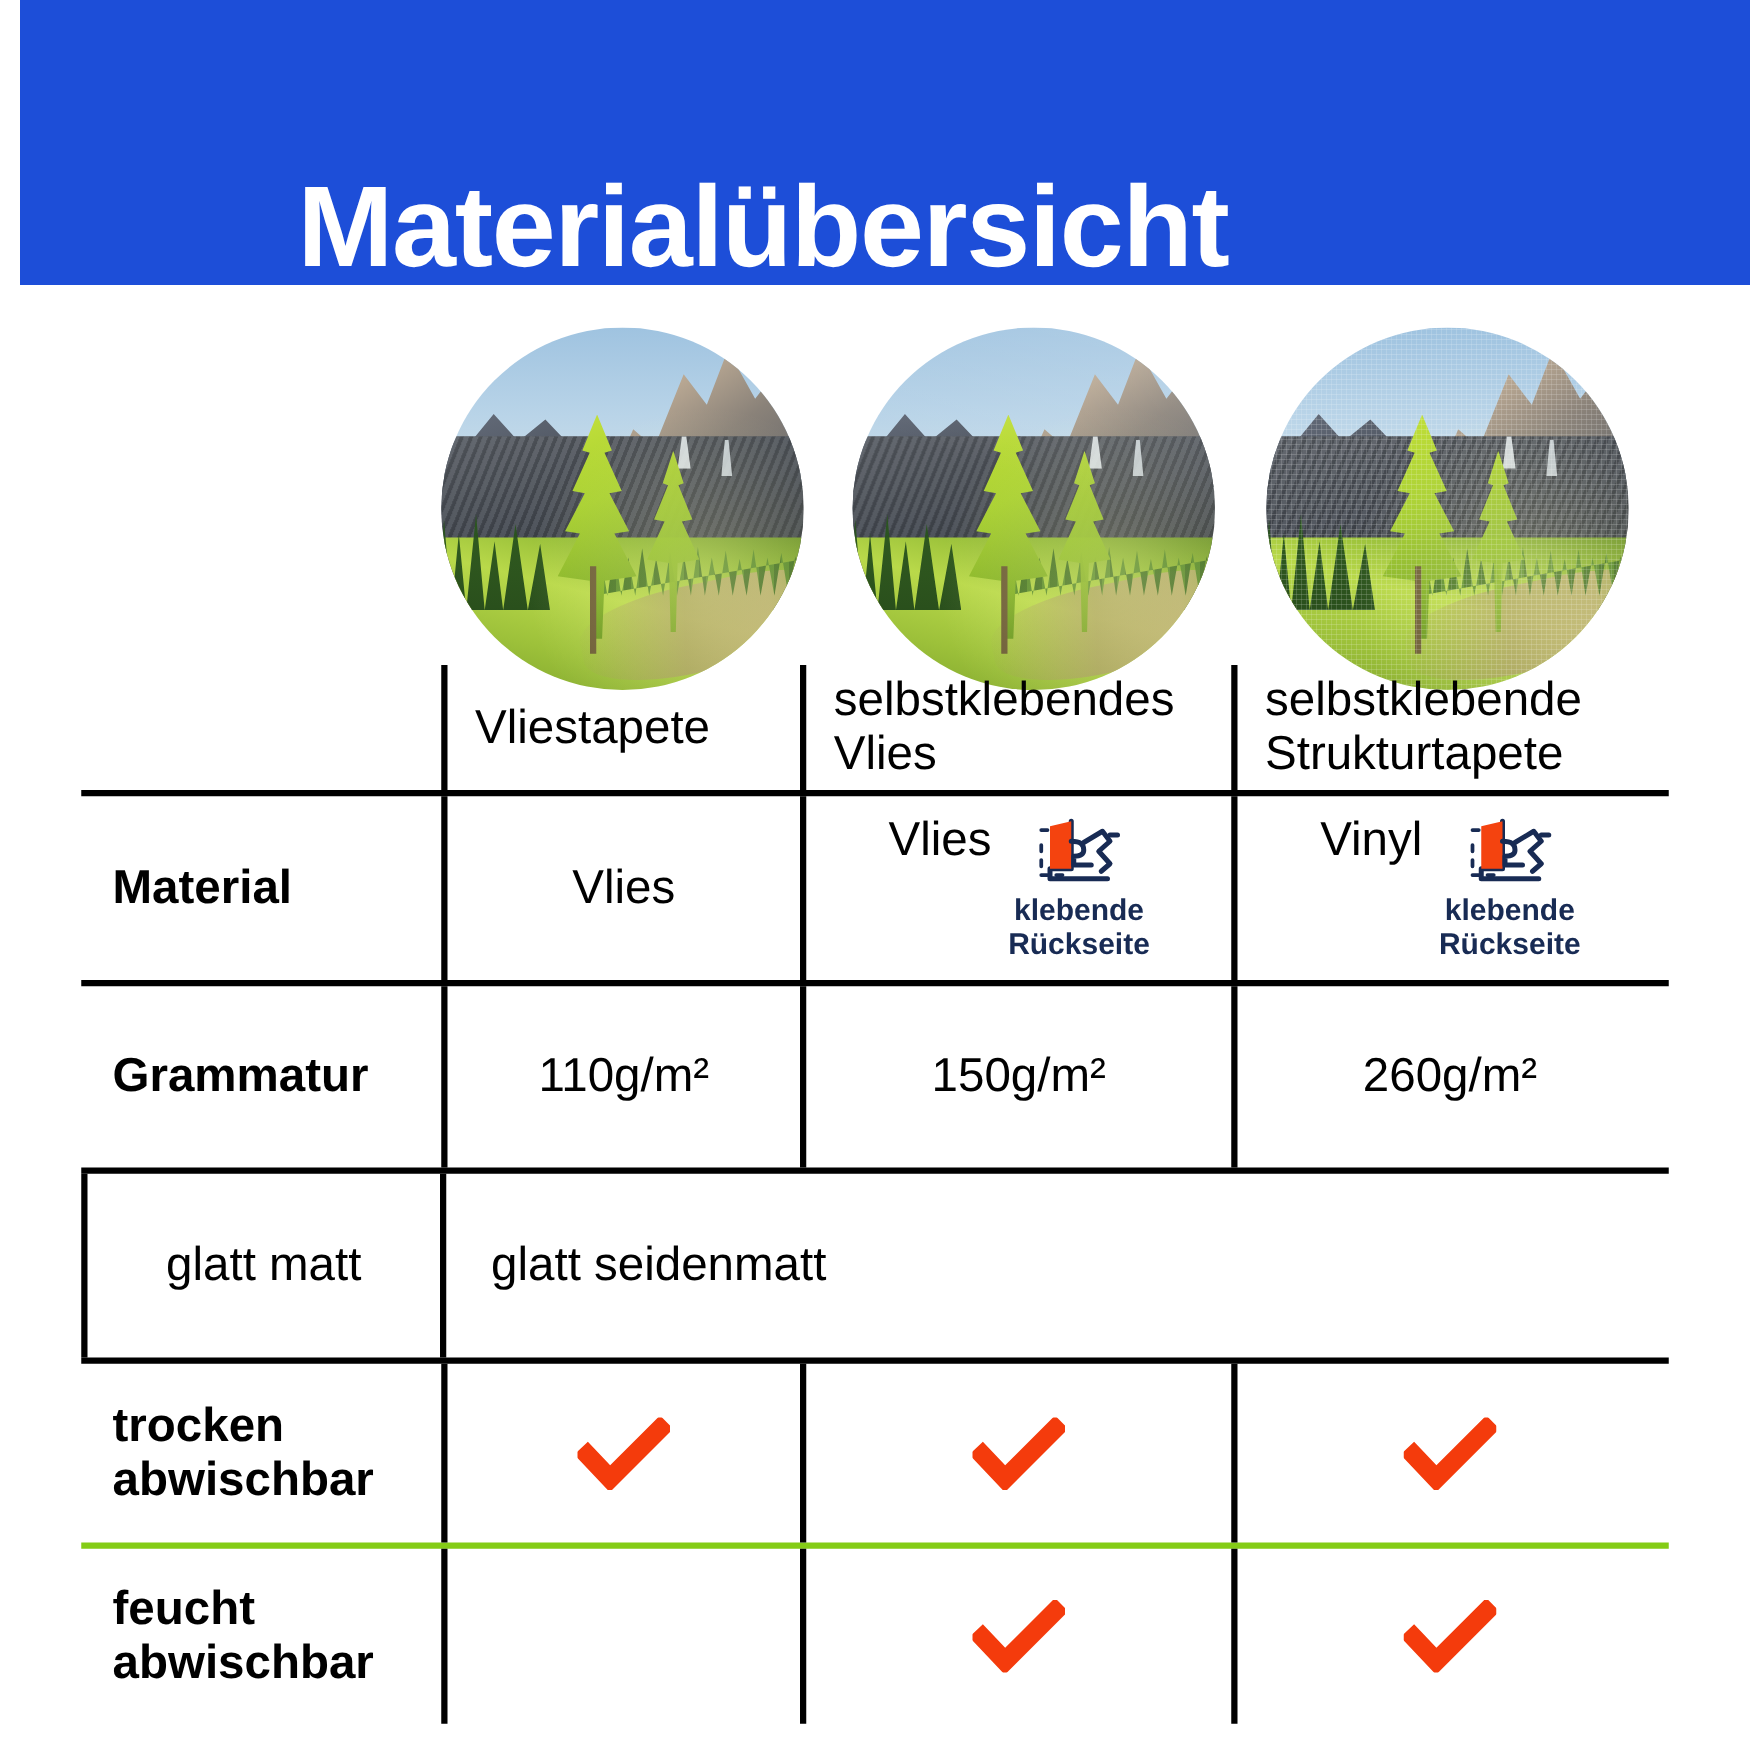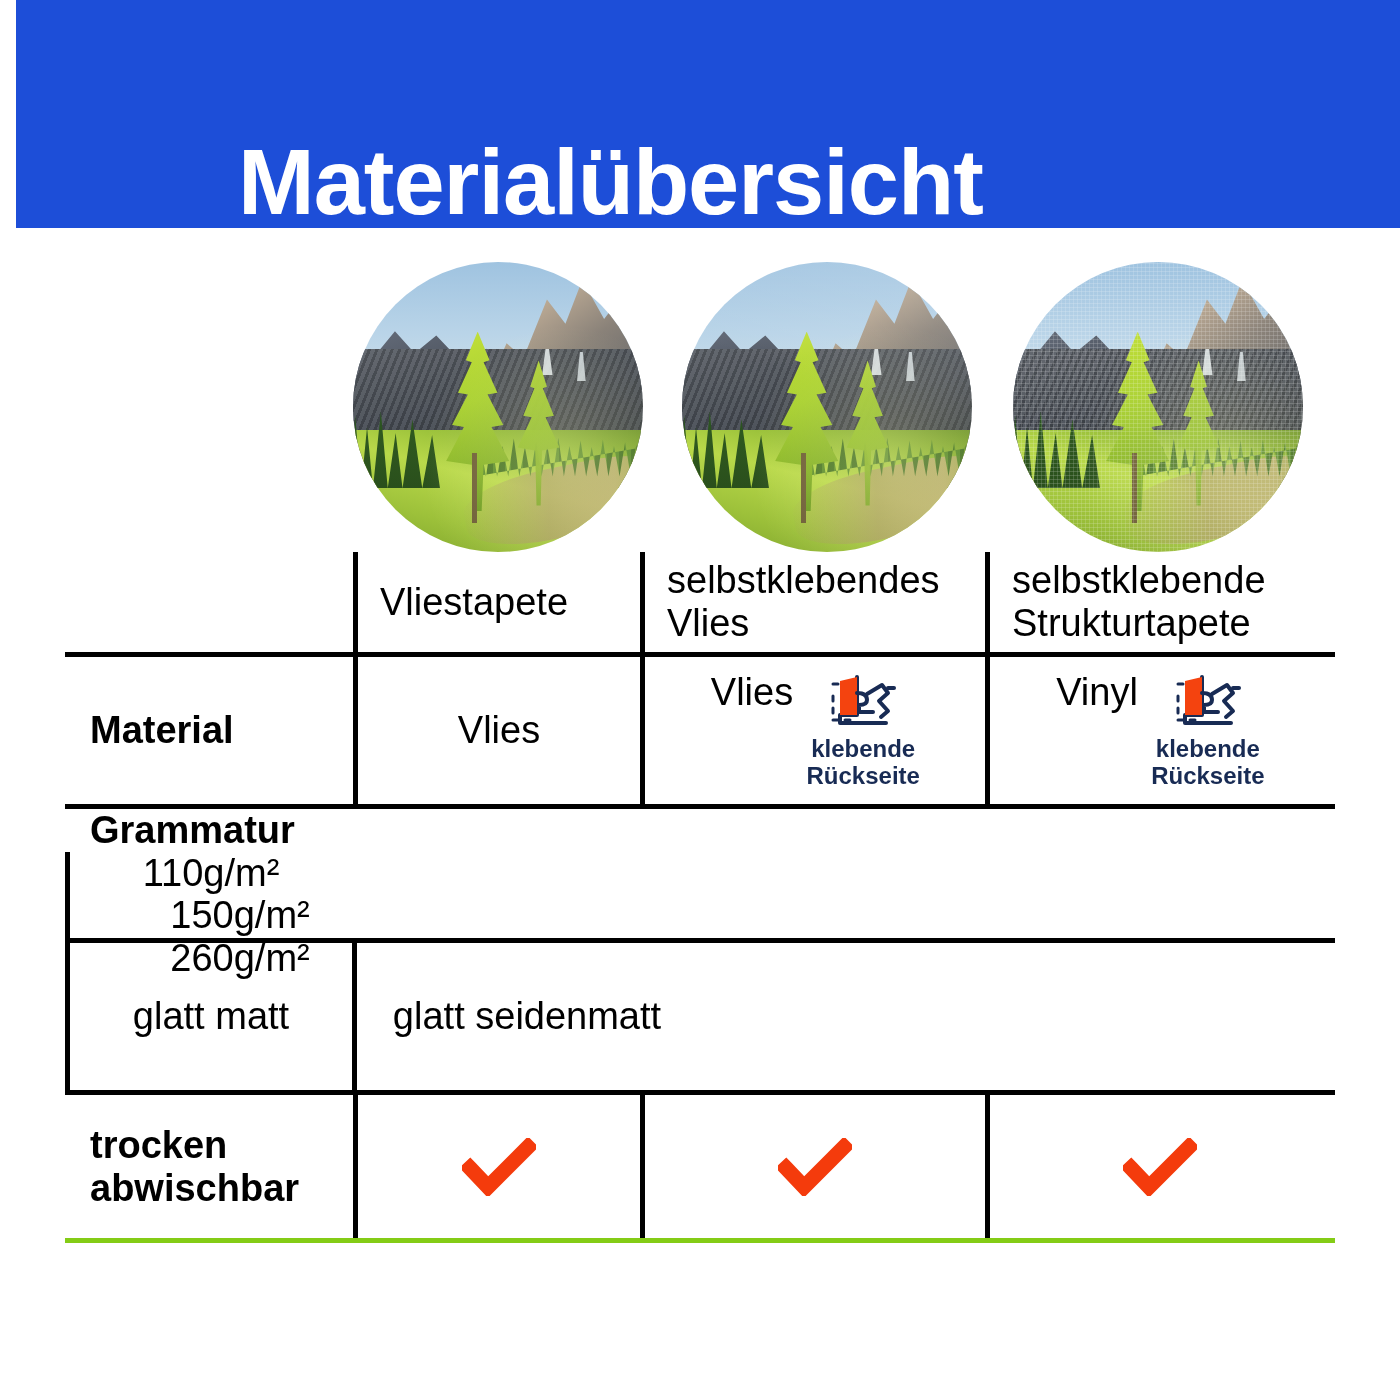--- a/index.html
+++ b/index.html
@@ -124,33 +124,33 @@
   }
   
   .gloss-overlay{
     position:absolute; inset:0;
     background:linear-gradient(200deg, rgba(255,255,255,.16) 0%, rgba(255,255,255,0) 45%);
   }
 
   
   .table{
     position:absolute;
-    left:65px; top:552px;
+    left:65px; top:532px;
     width:1270px;
     font-size:38px;
     color:#000;
   }
   .row{
     position:relative;
     display:flex;
     width:100%;
   }
   .row.hdr{ height:105px; border-bottom:5px solid #000; }
   .row.r-material{   height:152px; border-bottom:5px solid #000; }
-  .row.r-grammatur{  height:134px; border-bottom:5px solid #000;flex-direction:column; }
+  .row.r-grammatur{  height:150px; border-bottom:5px solid #000; }
   .row.r-oberflaeche{height:152px; border-bottom:5px solid #000; }
   .row.r-trocken{    height:148px; border-bottom:5px solid #84cc16; }
   .row.r-feucht{     height:140px; }
 
   .cell{
     position:relative;
     display:flex;
     align-items:center;
     line-height:1.12;
   }
@@ -373,14 +373,34 @@
     </div>
     <div class="cell c3">
       <span class="check">
         <svg viewBox="0 0 74 58">
             <path d="M8 30 L26 49 L66 9" fill="none" stroke="#f43b0c" stroke-width="15" stroke-linecap="square" stroke-linejoin="miter"></path>
           </svg>
       </span>
     </div>
   </div>
 
+  <div class="row r-feucht">
+    <div class="cell c-label">feucht abwischbar</div>
+    <div class="cell c1">
+      <span class="empty-cell"></span>
+    </div>
+    <div class="cell c2">
+      <span class="check">
+        <svg viewBox="0 0 74 58">
+            <path d="M8 30 L26 49 L66 9" fill="none" stroke="#f43b0c" stroke-width="15" stroke-linecap="square" stroke-linejoin="miter"></path>
+          </svg>
+      </span>
+    </div>
+    <div class="cell c3">
+      <span class="check">
+        <svg viewBox="0 0 74 58">
+            <path d="M8 30 L26 49 L66 9" fill="none" stroke="#f43b0c" stroke-width="15" stroke-linecap="square" stroke-linejoin="miter"></path>
+          </svg>
+      </span>
+    </div>
+  </div>
 
 </div>
 
 </body></html>

